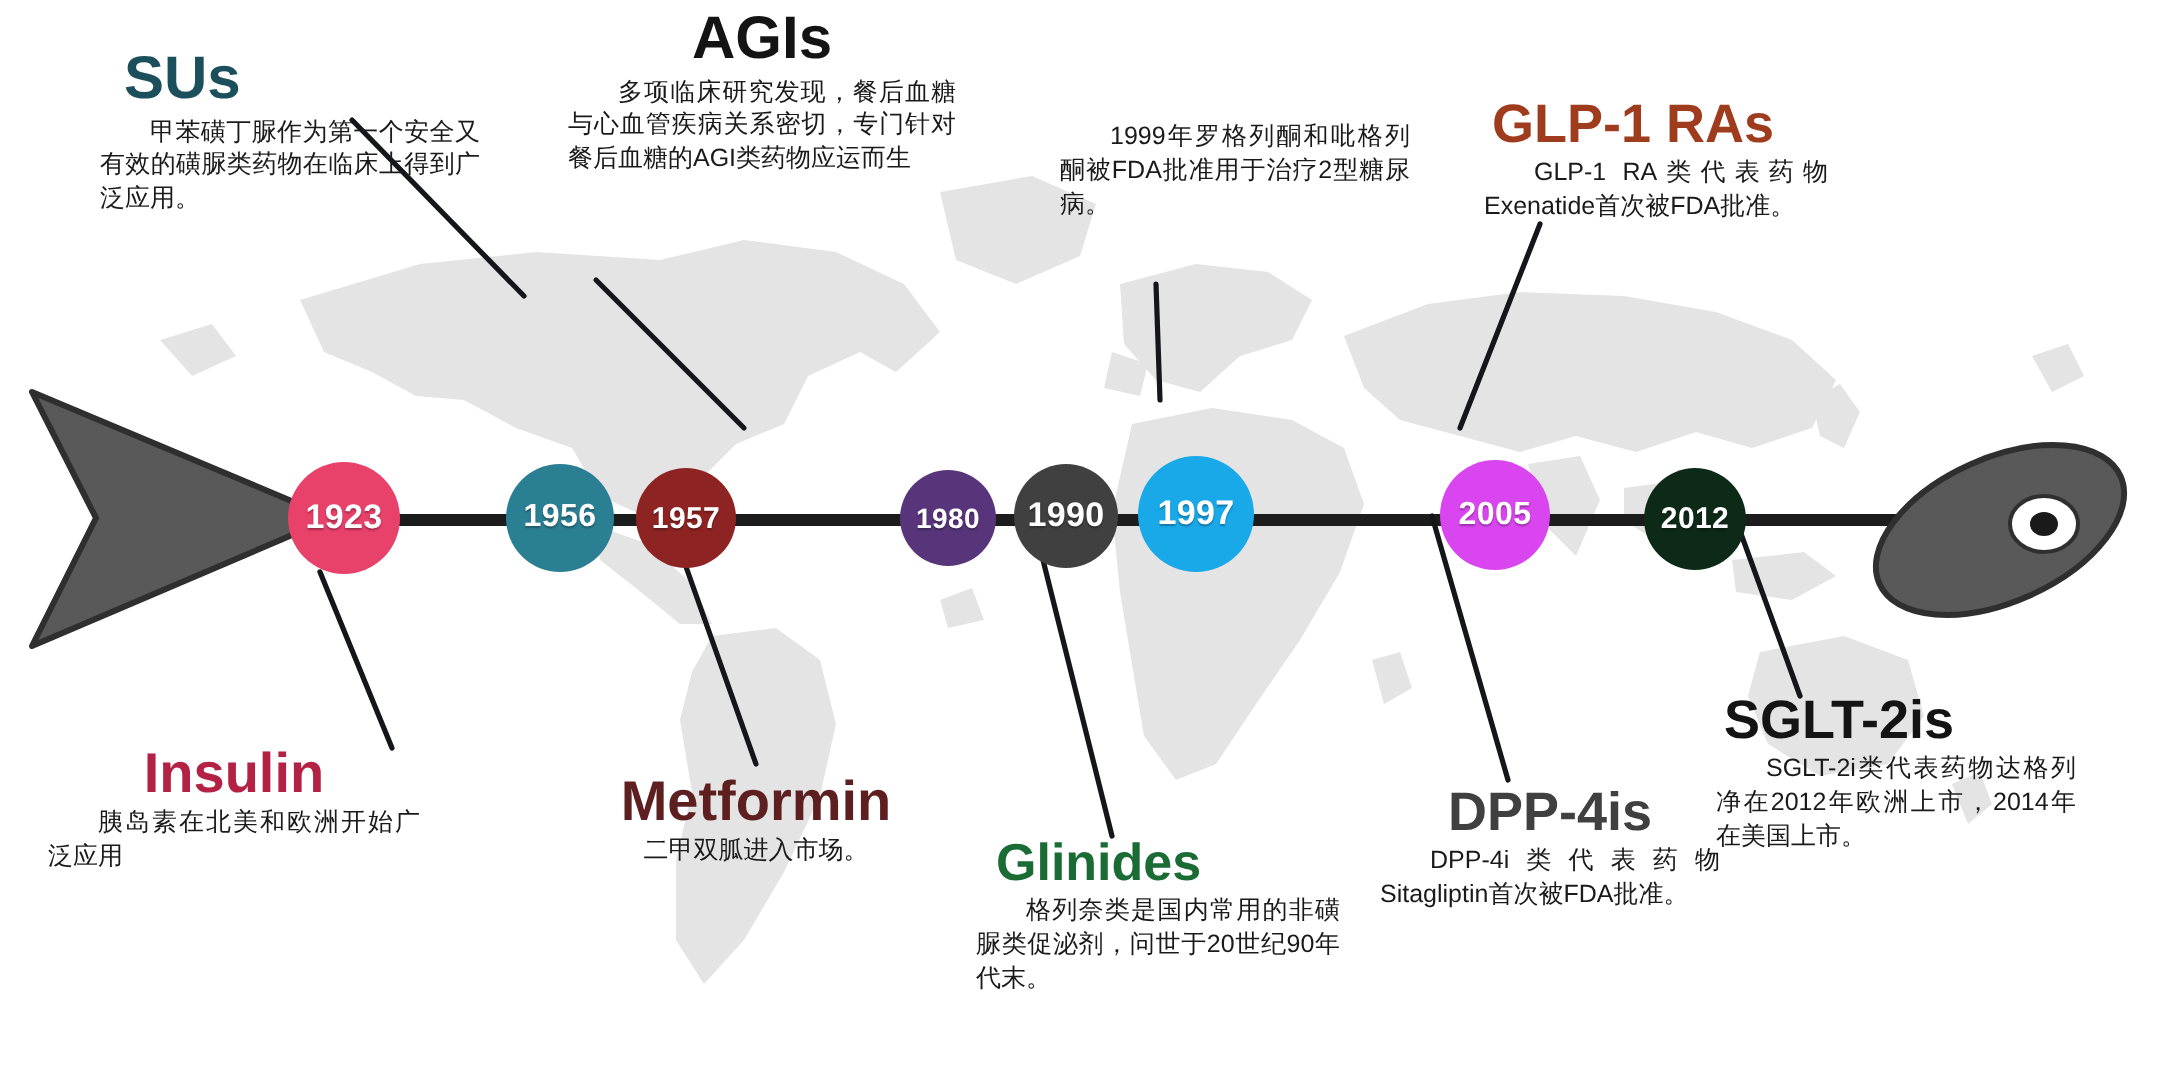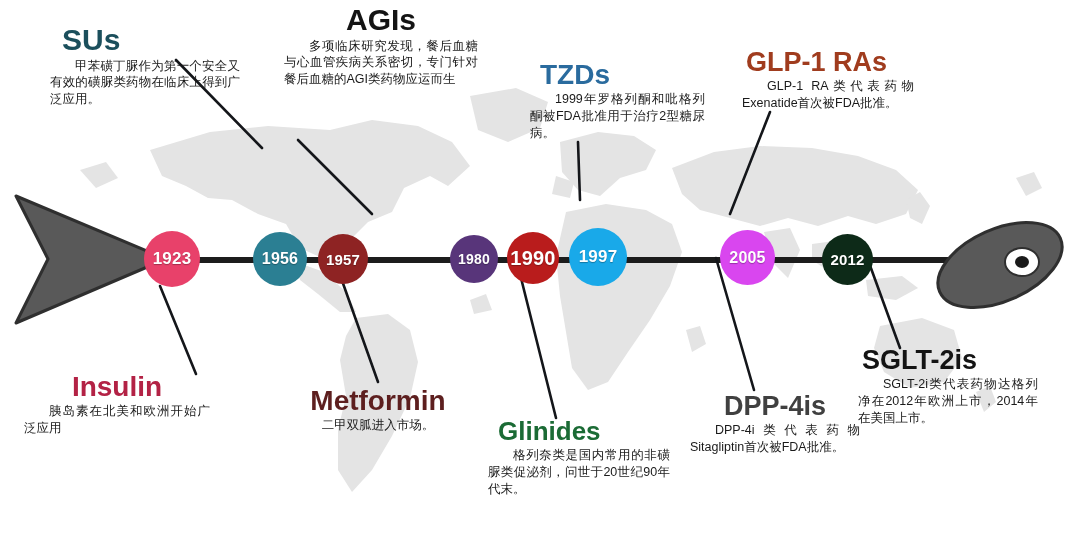--- a/index.html
+++ b/index.html
@@ -147,21 +147,21 @@
       </div>
       <div class="node" style="left: 253px; top: 232px; width: 54px; height: 54px; background: rgb(43, 127, 147); font-size: 16px;">
         <span>1956</span>
       </div>
       <div class="node" style="left: 318px; top: 234px; width: 50px; height: 50px; background: rgb(142, 35, 35); font-size: 15px;">
         <span>1957</span>
       </div>
       <div class="node" style="left: 450px; top: 235px; width: 48px; height: 48px; background: rgb(88, 53, 122); font-size: 14px;">
         <span>1980</span>
       </div>
-      <div class="node" style="left: 507px; top: 232px; width: 52px; height: 52px; background: #b91c1c; font-size: 20px;">
+      <div class="node" style="left: 507px; top: 232px; width: 52px; height: 52px; background: #404040; font-size: 17px;">
         <span>1990</span>
       </div>
       <div class="node" style="left: 569px; top: 228px; width: 58px; height: 58px; background: rgb(25, 169, 233); font-size: 17px;">
         <span>1997</span>
       </div>
       <div class="node" style="left: 720px; top: 230px; width: 55px; height: 55px; background: #d946ef; font-size: 16px;">
         <span>2005</span>
       </div>
       <div class="node" style="left: 822px; top: 234px; width: 51px; height: 51px; background: rgb(13, 42, 24); font-size: 15px;">
         <span>2012</span>
@@ -171,21 +171,20 @@
   <div id="block-layer">
       <div class="block" style="left: 50px; top: 24px; width: 190px;">
         <div class="blk-title t-left" style="color: rgb(27, 79, 92); font-size: 30px; padding-left: 12px;">SUs</div>
         <div class="blk-body">甲苯磺丁脲作为第一个安全又有效的磺脲类药物在临床上得到广泛应用。</div>
       </div>
       <div class="block" style="left: 284px; top: 4px; width: 194px;">
         <div class="blk-title t-center" style="color: rgb(20, 20, 20); font-size: 30px;">AGIs</div>
         <div class="blk-body">多项临床研究发现，餐后血糖与心血管疾病关系密切，专门针对餐后血糖的AGI类药物应运而生</div>
       </div>
       <div class="block" style="left: 530px; top: 60px; width: 175px;">
-        <div class="blk-title t-left" style="color: rgb(42, 107, 158); font-size: 28px; padding-left: 10px;">TZDs</div>
         <div class="blk-body">1999年罗格列酮和吡格列酮被FDA批准用于治疗2型糖尿病。</div>
       </div>
       <div class="block" style="left: 742px; top: 48px; width: 172px;">
         <div class="blk-title t-left" style="color: rgb(160, 60, 30); font-size: 27px; padding-left: 4px;">GLP-1 RAs</div>
         <div class="blk-body">GLP-1 RA类代表药物Exenatide首次被FDA批准。</div>
       </div>
       <div class="block" style="left: 24px; top: 372px; width: 186px;">
         <div class="blk-title t-center" style="color: rgb(179, 34, 69); font-size: 28px;">Insulin</div>
         <div class="blk-body">胰岛素在北美和欧洲开始广泛应用</div>
       </div>

